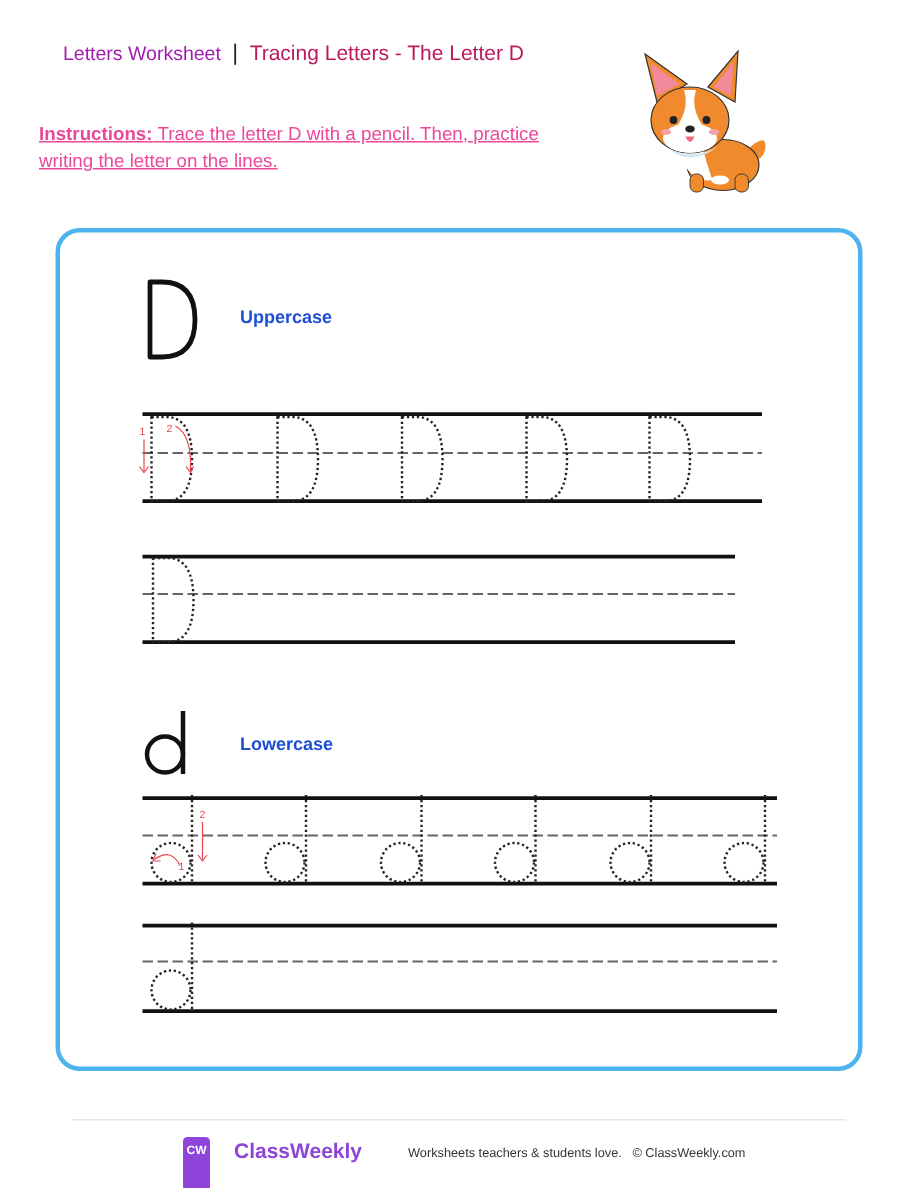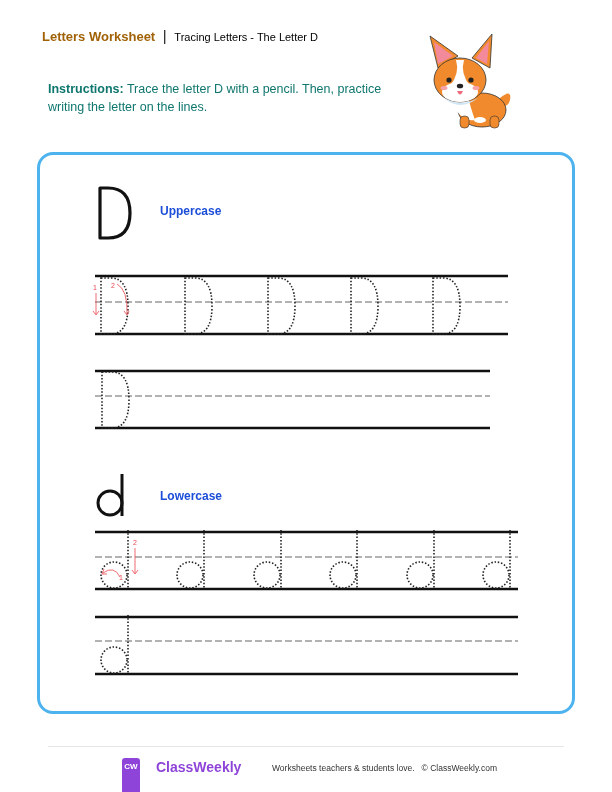--- a/index.html
+++ b/index.html
@@ -1,21 +1,21 @@
 <!DOCTYPE html>
 <html><head>
 <meta charset="utf-8">
 <style>
   html, body { margin:0; padding:0; background:#ffffff; }
   body { width:612px; height:792px; position:relative; overflow:hidden; font-family:"Liberation Sans", sans-serif; color:#222; }
   .hdr { position:absolute; left:42px; top:27px; font-size:13px; white-space:nowrap; }
-  .hdr .t1 { font-weight:bold; color:#a16207; }
+  .hdr .t1 { font-weight:normal; color:#a21caf; }
   .hdr .sep { font-size:15px; margin:0 4px; color:#222; }
-  .hdr .t2 { color:#000000; font-size:11px; }
-  .instr { position:absolute; left:48px; top:80px; width:340px; font-size:12.5px; line-height:18px; color:#0f766e; }
+  .hdr .t2 { color:#be185d; font-size:14px; }
+  .instr { position:absolute; left:26px; top:80px; width:340px; font-size:12.5px; line-height:18px; color:#ec4899;text-decoration:underline; }
   .instr b { font-weight:bold; }
   .dog { position:absolute; left:420px; top:28px; width:100px; height:110px; }
   .frame { position:absolute; left:37px; top:152px; width:538px; height:562px; border:3px solid #4db3ee; border-radius:16px; box-sizing:border-box; }
   .label { position:absolute; font-size:12px; font-weight:bold; color:#1d4ed8; }
   .big { position:absolute; }
   svg.rows { position:absolute; left:0; top:0; }
   .footer-line { position:absolute; left:48px; top:746px; width:516px; height:1px; background:#e6e6e6; }
   .logo { position:absolute; left:122px; top:758px; width:18px; height:36px; border-radius:3px; background:#8e44d9; color:#fff; font-size:8px; font-weight:bold; text-align:center; line-height:18px; }
   .brand { position:absolute; left:156px; top:758px; font-size:14px; font-weight:bold; color:#8e44d9; line-height:18px; }
   .tagline { position:absolute; left:248px; top:762px; font-size:8.5px; color:#333; line-height:12px; white-space:nowrap; }

